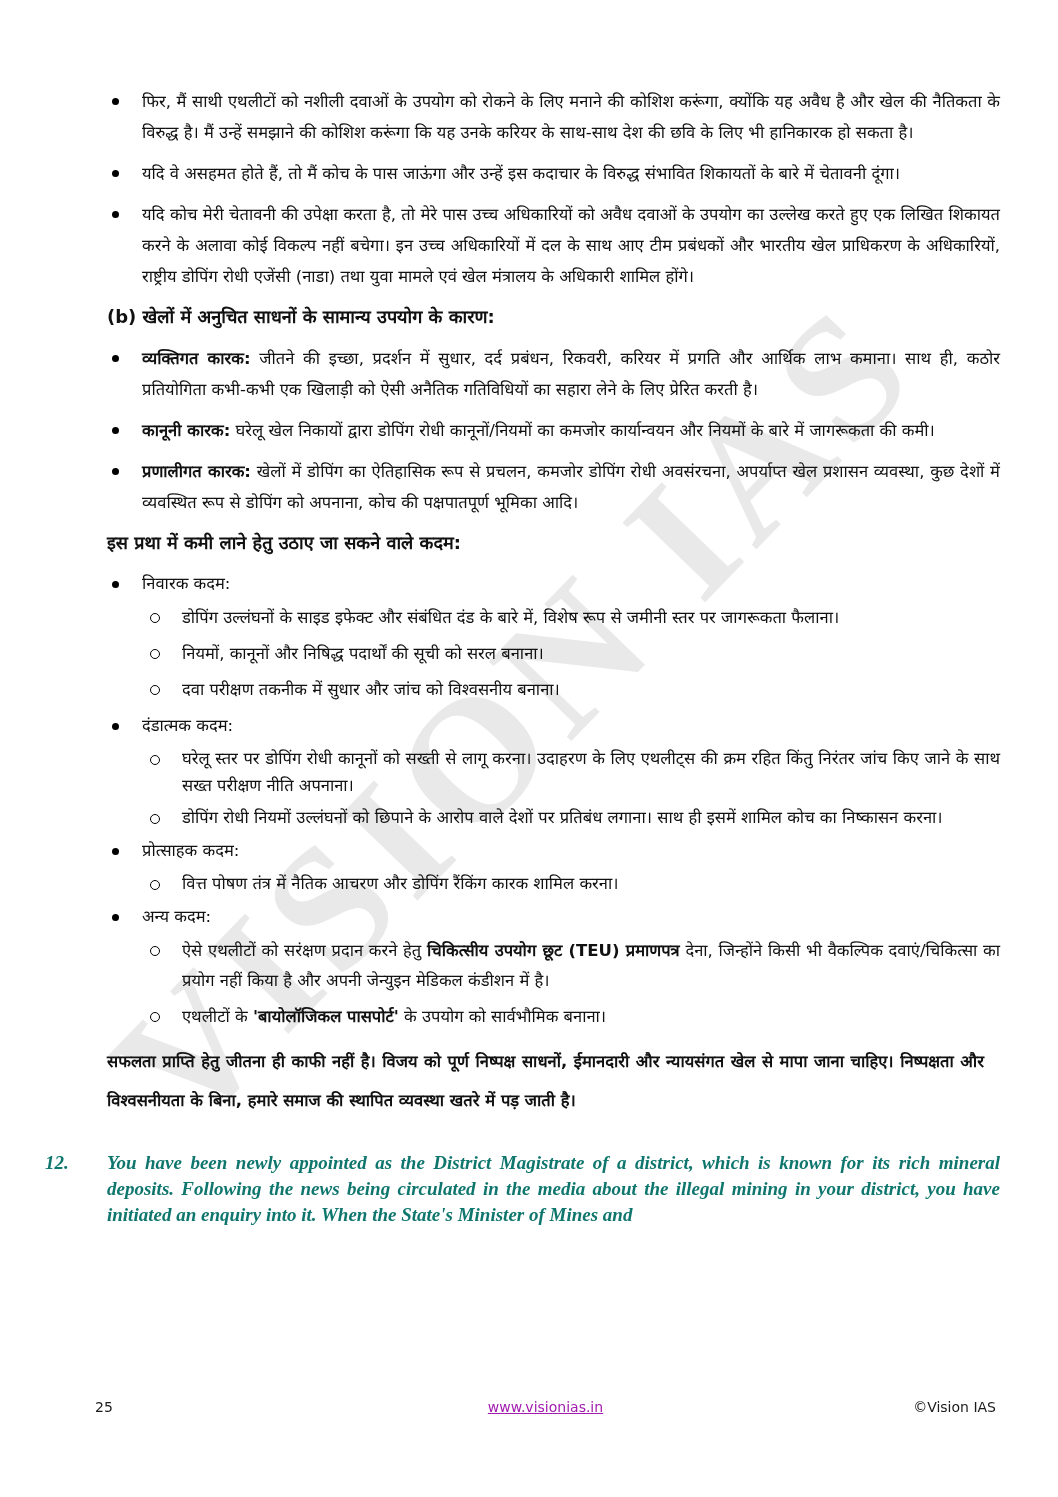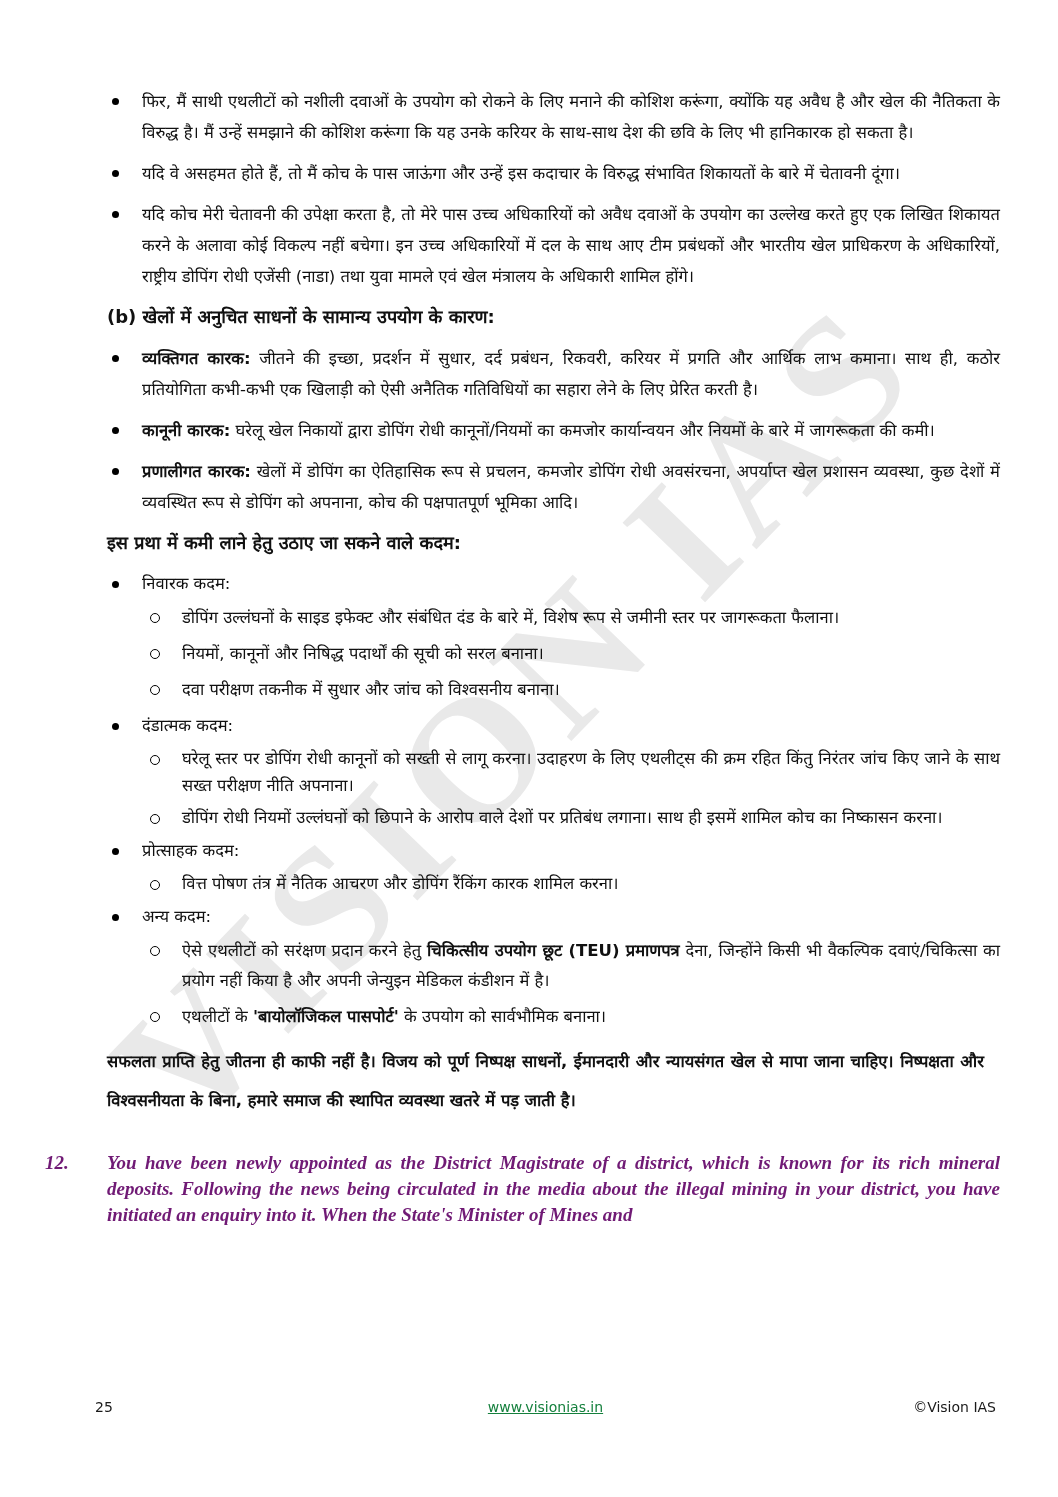--- a/index.html
+++ b/index.html
@@ -91,40 +91,40 @@
   }
 
   .question {
     display: flex;
     margin-top: 30px;
     font-family: "Liberation Serif", serif;
     font-weight: bold;
     font-style: italic;
     font-size: 19px;
     line-height: 26px;
-    color: #701a75;
+    color: #0f766e;
   }
   .qnum { width: 62px; flex: 0 0 62px; }
   .qtext { flex: 1; text-align: justify; }
 
   .footer {
     position: absolute;
     left: 95px;
     right: 62px;
     top: 1399px;
     display: flex;
     align-items: center;
     font-size: 14px;
     color: #1a1a1a;
     z-index: 1;
   }
   .footer .left  { flex: 1; text-align: left; }
   .footer .mid   { flex: 1; text-align: center; }
   .footer .right { flex: 1; text-align: right; }
-  .site-link { color: #15803d; text-decoration: underline; cursor: pointer; }
+  .site-link { color: #a21caf; text-decoration: underline; cursor: pointer; }
 </style>
 </head>
 <body>
 
 <div class="page">
 
   <div class="watermark">VISION IAS</div>
 
   <div class="content">
     <div class="answer">

